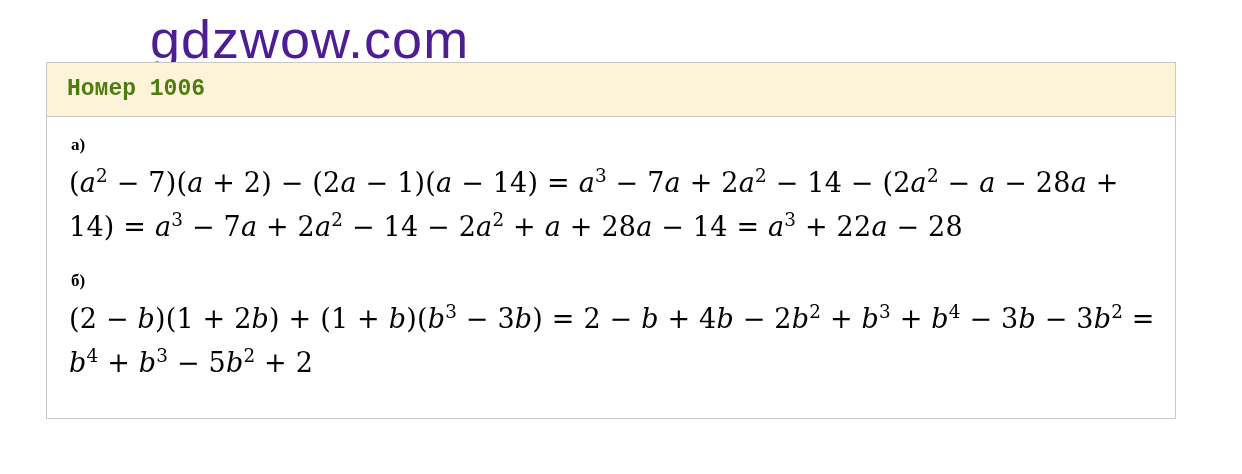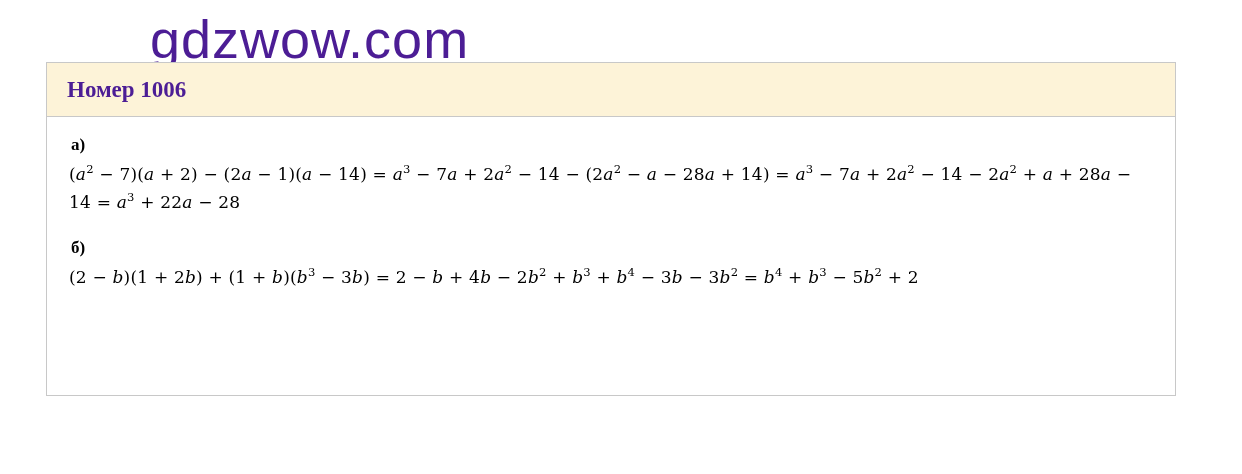--- a/index.html
+++ b/index.html
@@ -41,41 +41,41 @@
     box-sizing: border-box;
     background: #ffffff;
   }
   .task-header {
     background: #fdf3d8;
     border-bottom: 1px solid #c8c8c8;
     padding: 14px 18px 14px 20px;
     box-sizing: border-box;
   }
   .task-header-title {
-    font-family: Liberation Serif, serif;
+    font-family: Liberation Mono, monospace;
     font-weight: bold;
     font-size: 23px;
-    color: #4c1d95;
+    color: #4d7c0f;
     line-height: 1.1;
   }
   .task-body {
     padding: 18px 20px 30px 22px;
     box-sizing: border-box;
     min-height: 278px;
   }
   .part-label {
     font-family: "Liberation Serif", serif;
     font-weight: bold;
     font-size: 17px;
     color: #000;
     margin: 0 0 6px 2px;
   }
   .math-line {
     font-family: "DejaVu Serif", serif;
-    font-size: 17px;
+    font-size: 27px;
     color: #000;
     line-height: 1.62;
     letter-spacing: 0.2px;
     margin: 1px 0 4px 0;
     white-space: normal;
   }
   .part-block {
     margin-bottom: 22px;
   }
   .part-block:last-child {

